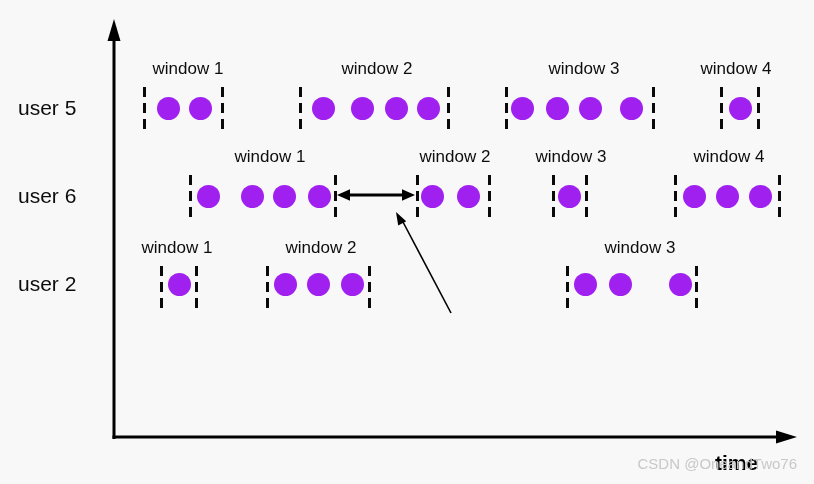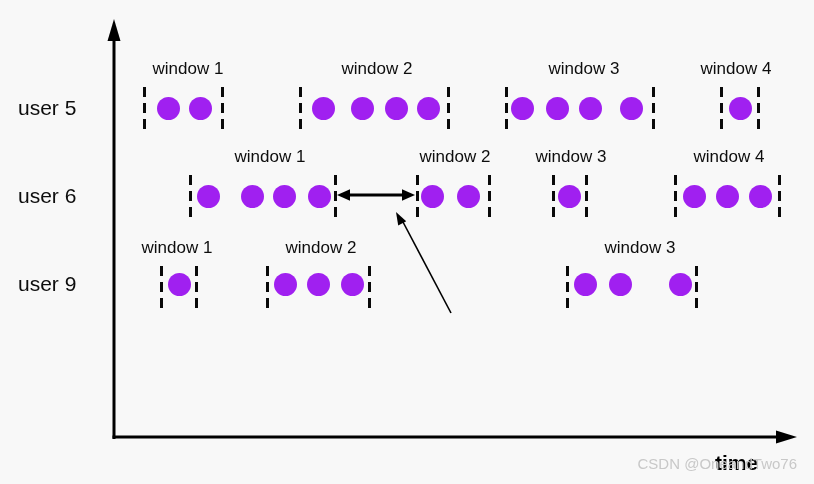--- a/index.html
+++ b/index.html
@@ -100,21 +100,21 @@
       <div class="win-label" style="left: 571px; top: 147px;">window 3</div>
       <div class="dash" style="left: 551.5px; top: 175px;"></div>
       <div class="dash" style="left: 584.5px; top: 175px;"></div>
       <div class="dot" style="left: 557.5px; top: 184.5px; background: rgb(160, 32, 240);"></div>
       <div class="win-label" style="left: 729px; top: 147px;">window 4</div>
       <div class="dash" style="left: 673.5px; top: 175px;"></div>
       <div class="dash" style="left: 777.5px; top: 175px;"></div>
       <div class="dot" style="left: 682.5px; top: 184.5px; background: rgb(160, 32, 240);"></div>
       <div class="dot" style="left: 715.5px; top: 184.5px; background: rgb(160, 32, 240);"></div>
       <div class="dot" style="left: 748.5px; top: 184.5px; background: rgb(160, 32, 240);"></div>
-      <div class="user-label" style="top: 272px;">user 9</div>
+      <div class="user-label" style="top: 272px;">user 2</div>
       <div class="win-label" style="left: 177px; top: 238px;">window 1</div>
       <div class="dash" style="left: 159.5px; top: 266px;"></div>
       <div class="dash" style="left: 194.5px; top: 266px;"></div>
       <div class="dot" style="left: 167.5px; top: 272.5px; background: rgb(160, 32, 240);"></div>
       <div class="win-label" style="left: 321px; top: 238px;">window 2</div>
       <div class="dash" style="left: 265.5px; top: 266px;"></div>
       <div class="dash" style="left: 367.5px; top: 266px;"></div>
       <div class="dot" style="left: 273.5px; top: 272.5px; background: rgb(160, 32, 240);"></div>
       <div class="dot" style="left: 306.5px; top: 272.5px; background: rgb(160, 32, 240);"></div>
       <div class="dot" style="left: 340.5px; top: 272.5px; background: rgb(160, 32, 240);"></div>

